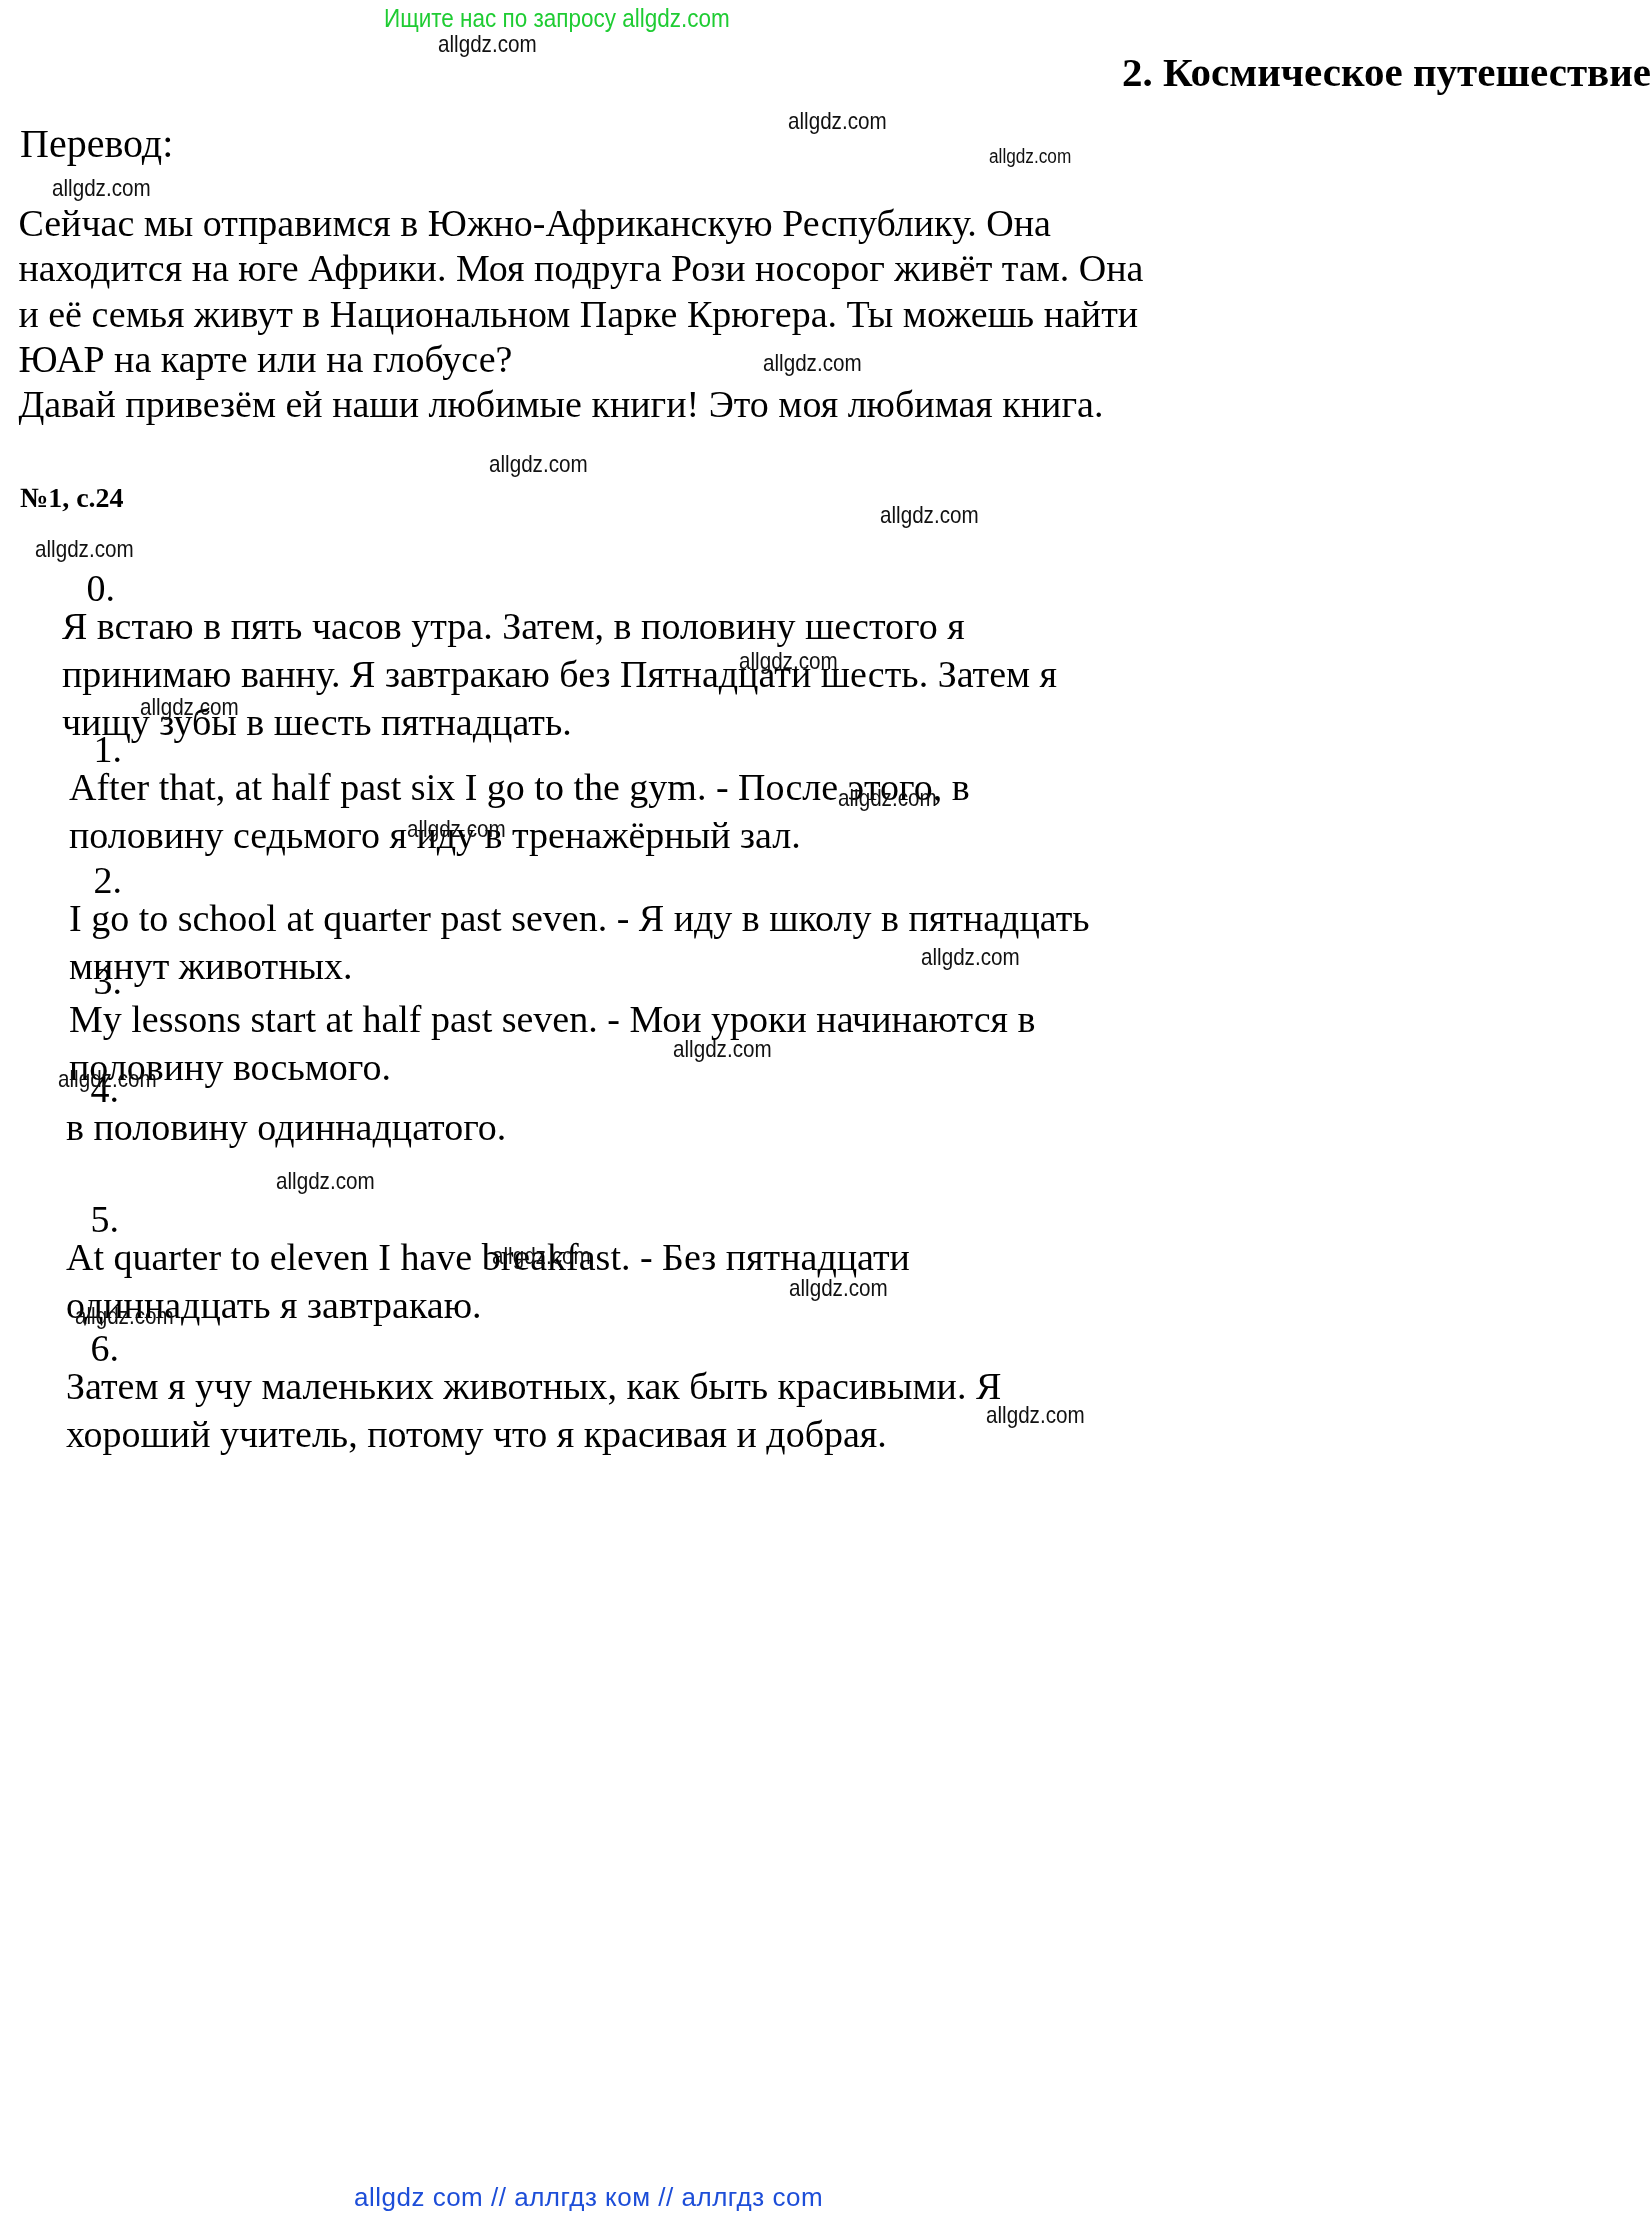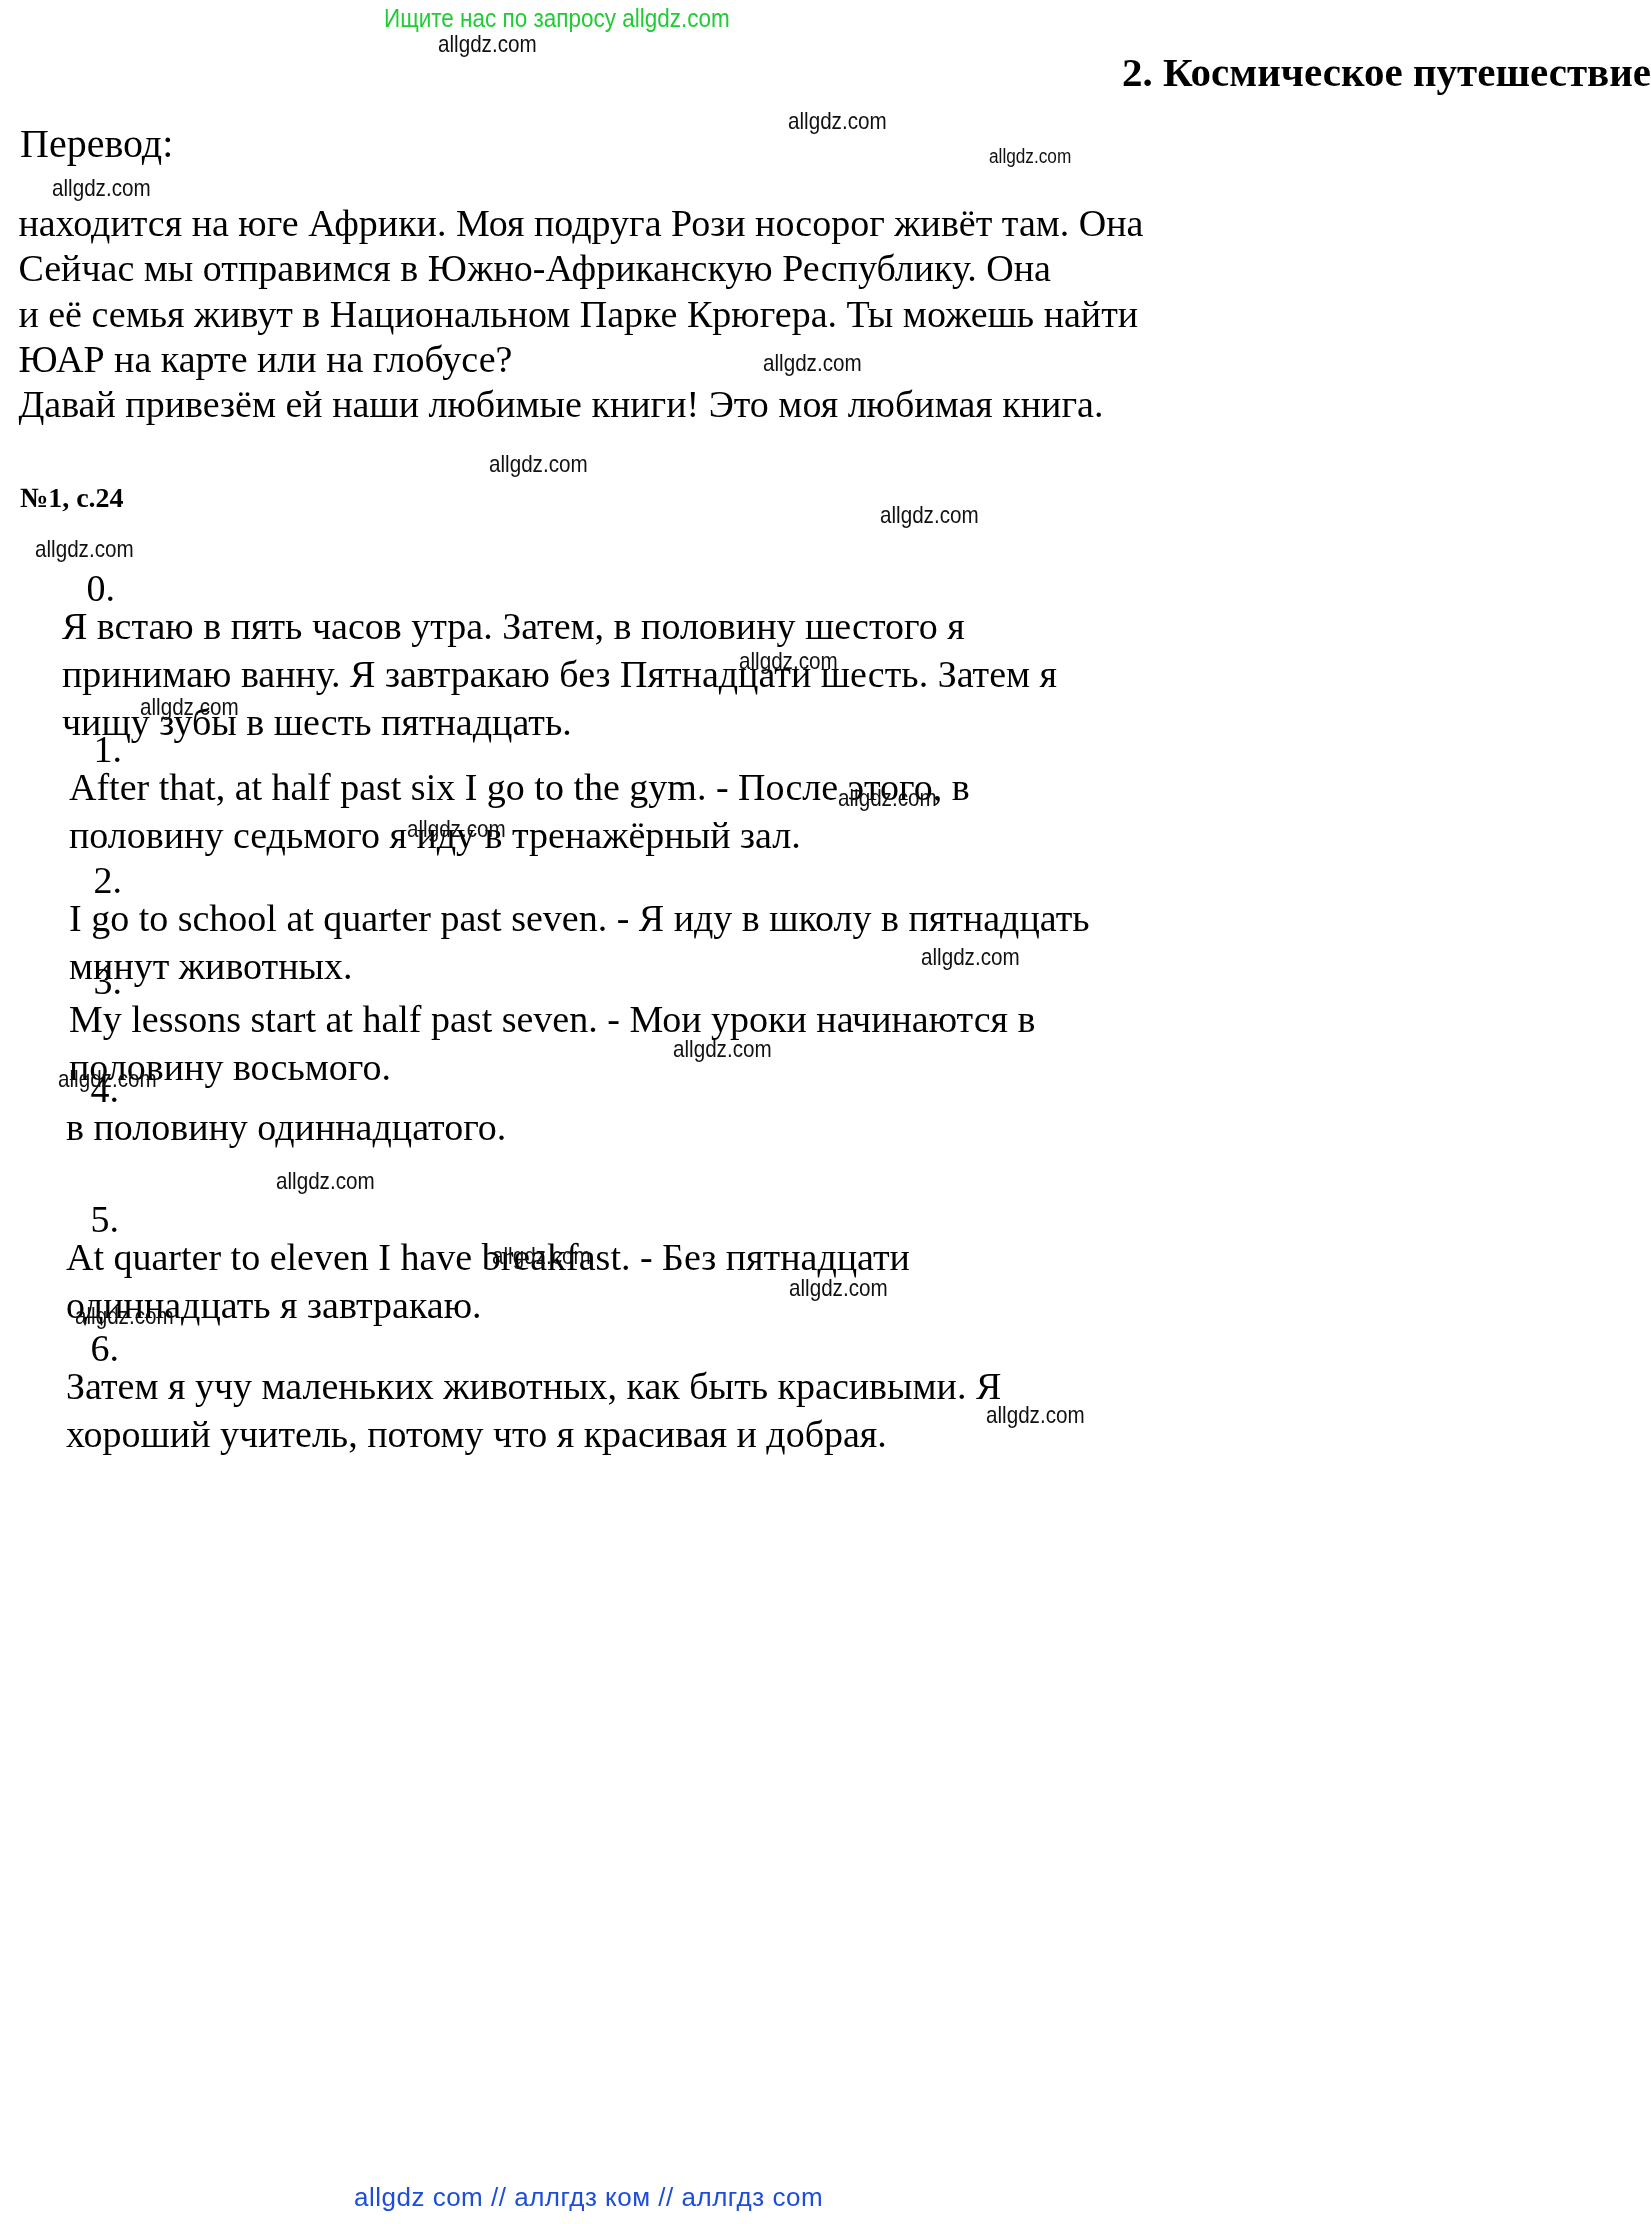--- a/index.html
+++ b/index.html
@@ -129,22 +129,22 @@
 
 <div id="page">
 
   <div class="wm-green" style="left:384px; top:3.7px;">Ищите нас по запросу allgdz.com</div>
 
   <div class="doc-title">2. Космическое путешествие</div>
 
   <div class="h-perevod">Перевод:</div>
 
   <div class="para" id="translation">
+      <span class="line">    Сейчас мы отправимся в Южно-Африканскую Республику. Она</span>
       <span class="line">находится на юге Африки. Моя подруга Рози носорог живёт там. Она</span>
-      <span class="line">    Сейчас мы отправимся в Южно-Африканскую Республику. Она</span>
       <span class="line">и её семья живут в Национальном Парке Крюгера. Ты можешь найти</span>
       <span class="line">ЮАР на карте или на глобусе?</span>
       <span class="line">   Давай привезём ей наши любимые книги! Это моя любимая книга.</span>
     </div>
 
   <div class="h-num">№1, с.24</div>
 
   <div id="exercise-list">
       <div class="list-item" style="left: 62px; top: 569px;"><span class="num">0.</span><span class="body"><span class="line">Я встаю в пять часов утра. Затем, в половину шестого я</span><span class="line">принимаю ванну. Я завтракаю без Пятнадцати шесть. Затем я</span><span class="line">чищу зубы в шесть пятнадцать.</span></span></div>
       <div class="list-item" style="left: 69px; top: 730px;"><span class="num">1.</span><span class="body"><span class="line">After that, at half past six I go to the gym. - После этого, в</span><span class="line">половину седьмого я иду в тренажёрный зал.</span></span></div>

